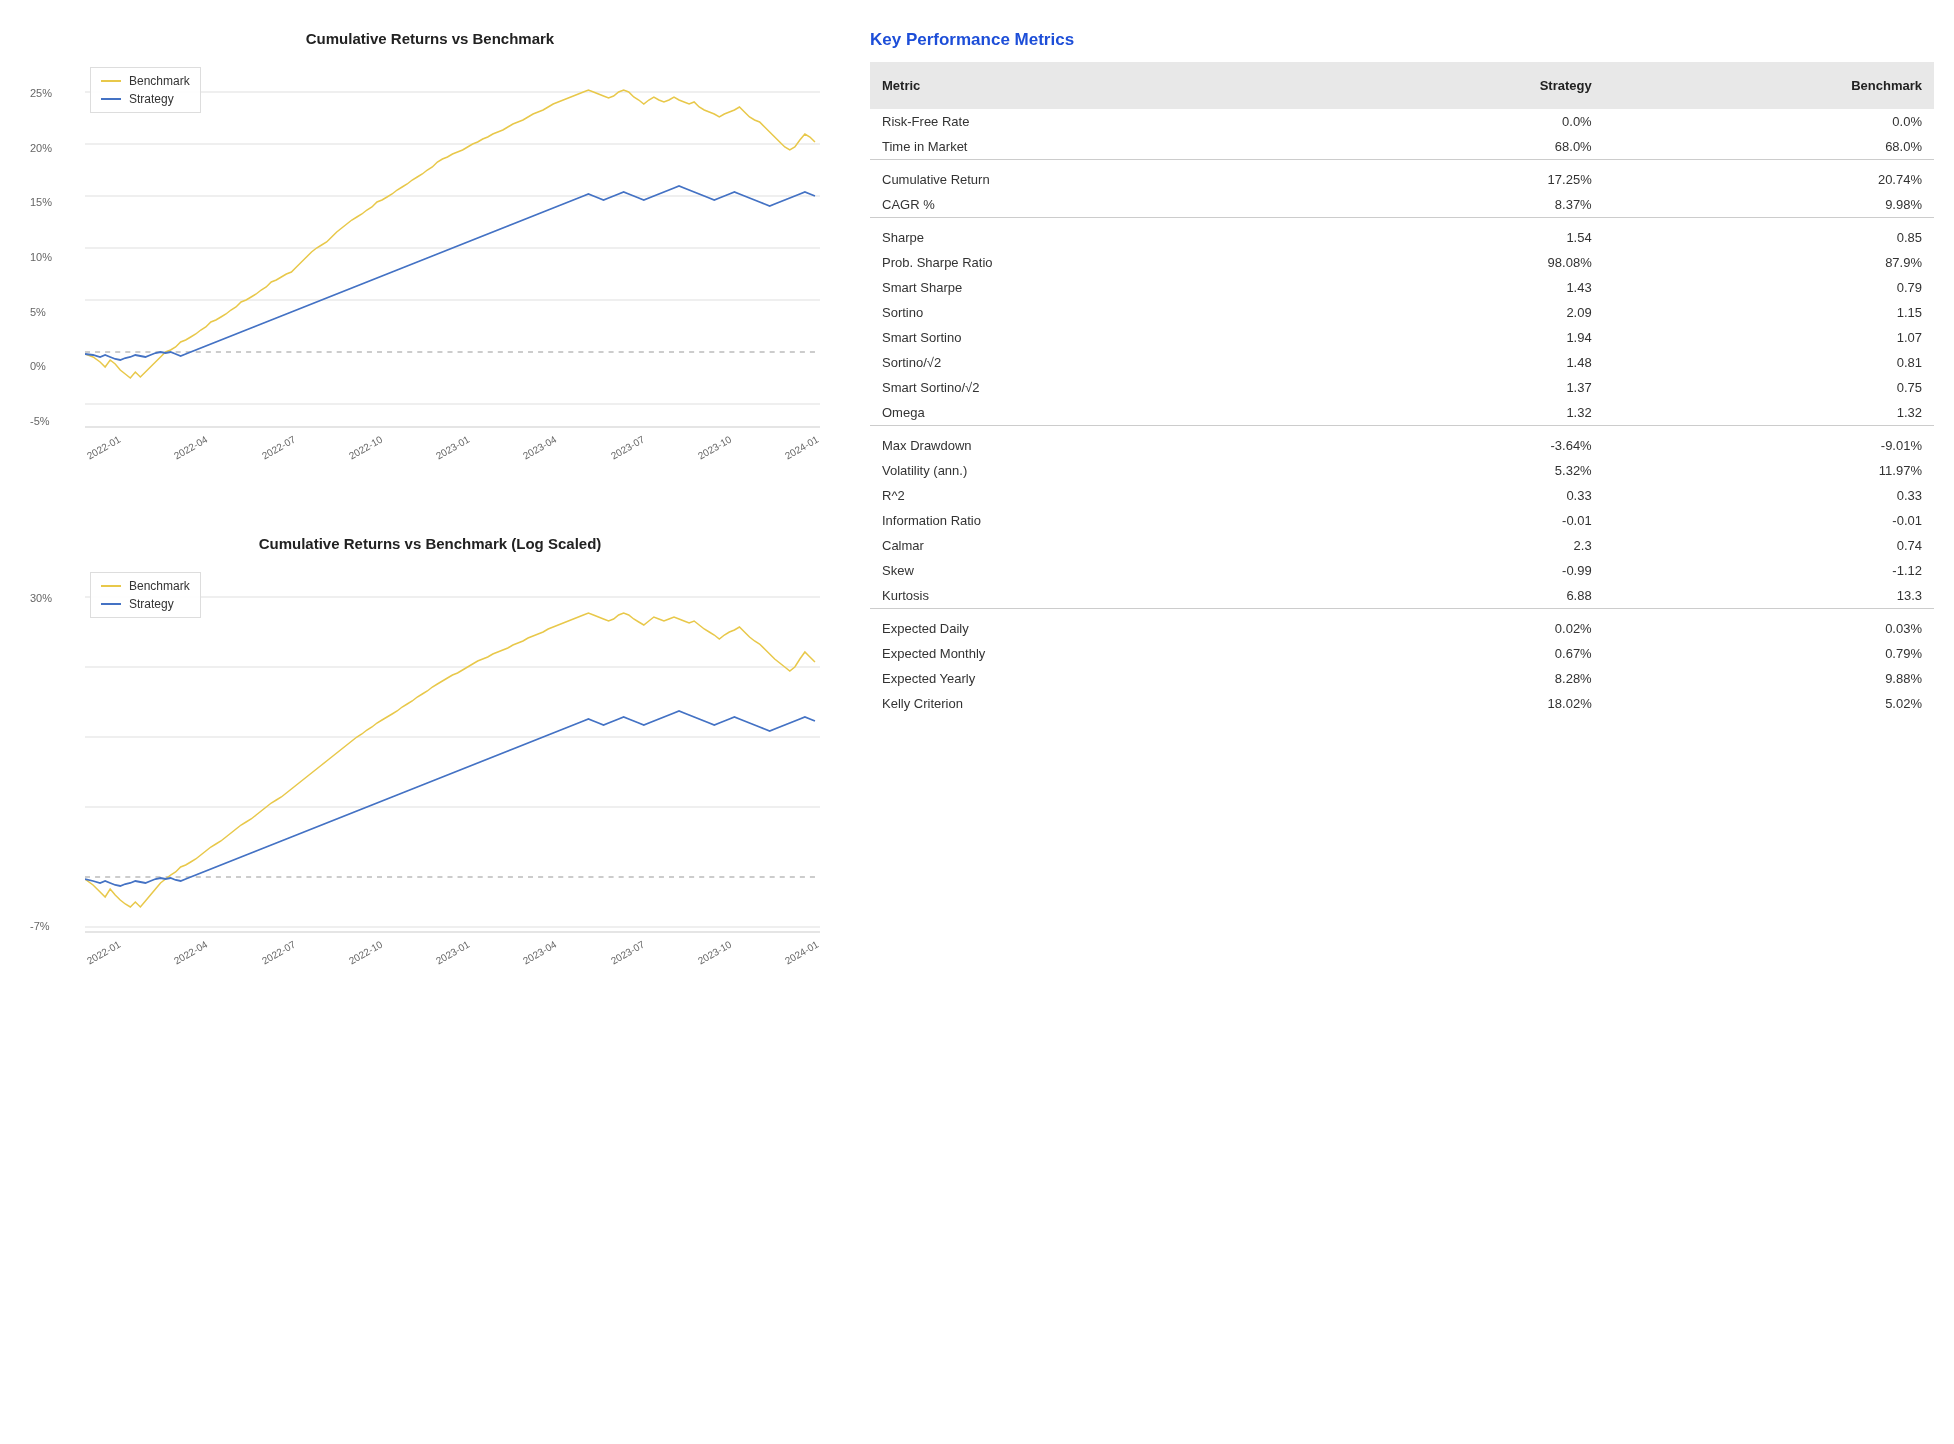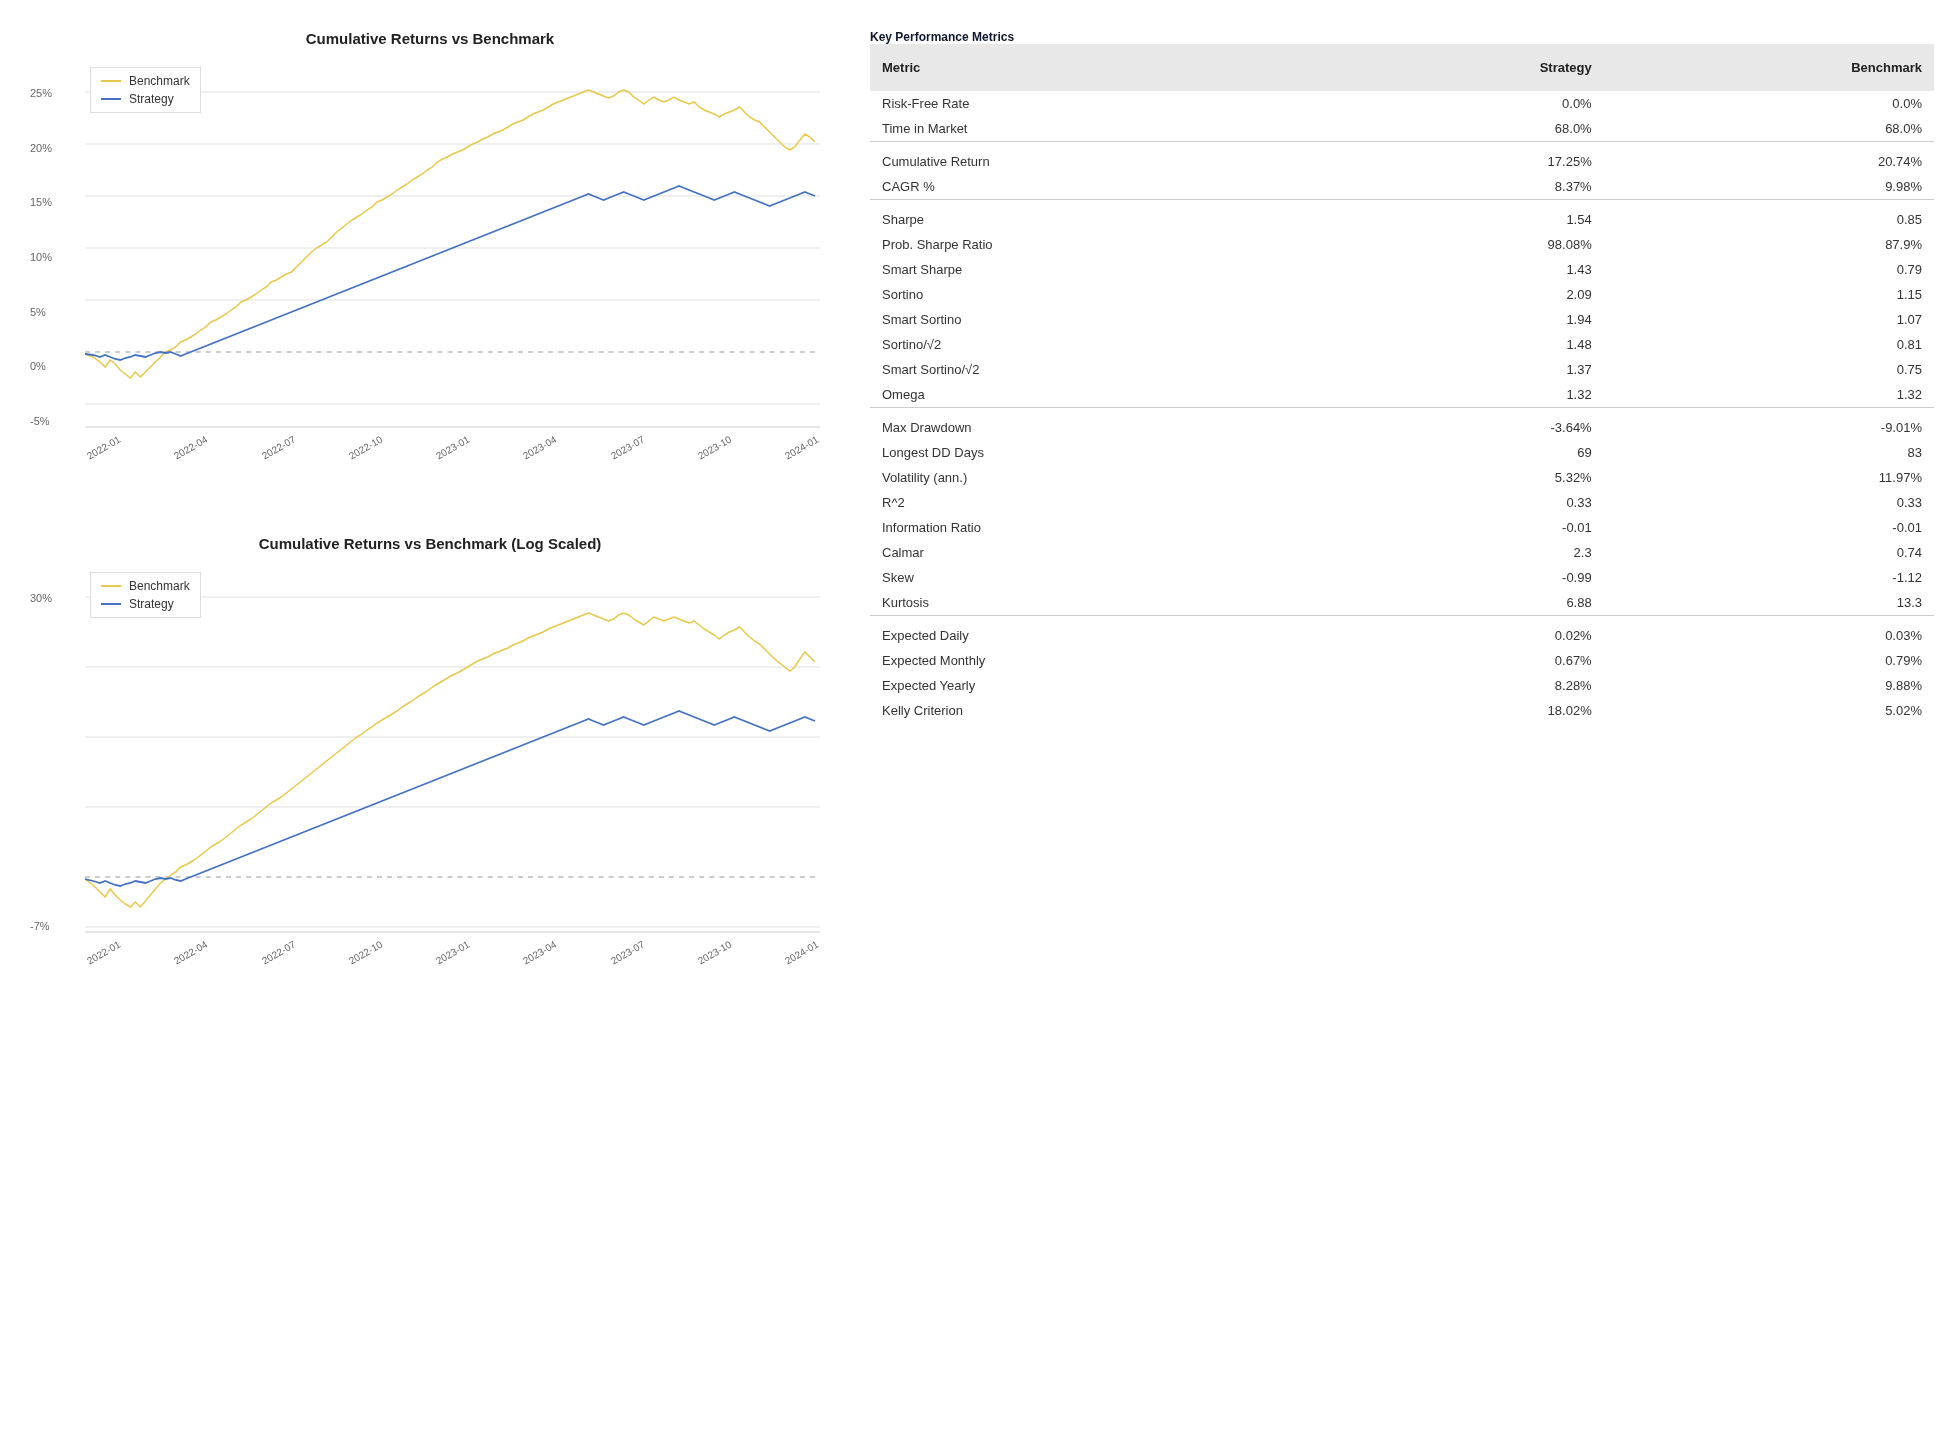--- a/index.html
+++ b/index.html
@@ -33,23 +33,24 @@
     }
     .chart-title {
       text-align: center;
       font-size: 15px;
       font-weight: bold;
       margin-bottom: 15px;
       color: #222;
     }
     
     .metrics-title {
-      font-size: 12px;
+      font-size: 17px;
       font-weight: bold;
-      color: #0f172a;
+      margin-bottom: 12px;
+      color: #1d4ed8;
     }
     .metrics-table {
       width: 100%;
       border-collapse: collapse;
       font-size: 13px;
     }
     .metrics-table thead tr {
       background: #e8e8e8;
     }
     .metrics-table thead th {
@@ -360,25 +361,20 @@
             <td>Omega</td>
             <td>1.32</td>
             <td>1.32</td>
           </tr>
           <tr class="section-gap">
             <td>Max Drawdown</td>
             <td>-3.64%</td>
             <td>-9.01%</td>
           </tr>
           <tr>
-            <td>Longest DD Days</td>
-            <td>69</td>
-            <td>83</td>
-          </tr>
-          <tr>
             <td>Volatility (ann.)</td>
             <td>5.32%</td>
             <td>11.97%</td>
           </tr>
           <tr>
             <td>R^2</td>
             <td>0.33</td>
             <td>0.33</td>
           </tr>
           <tr>

